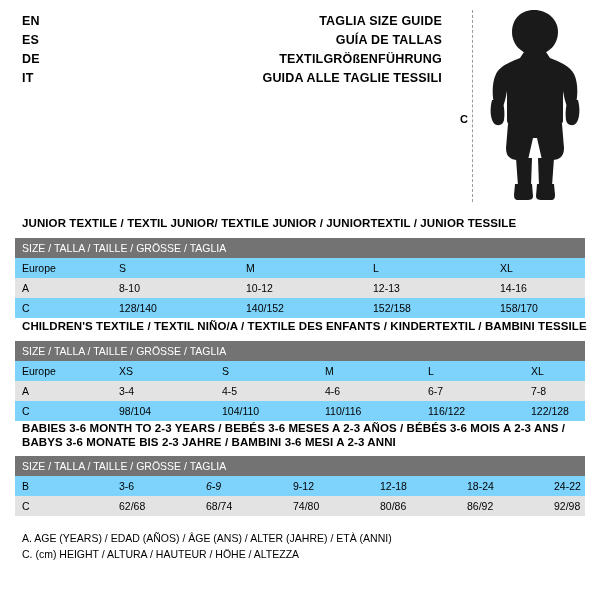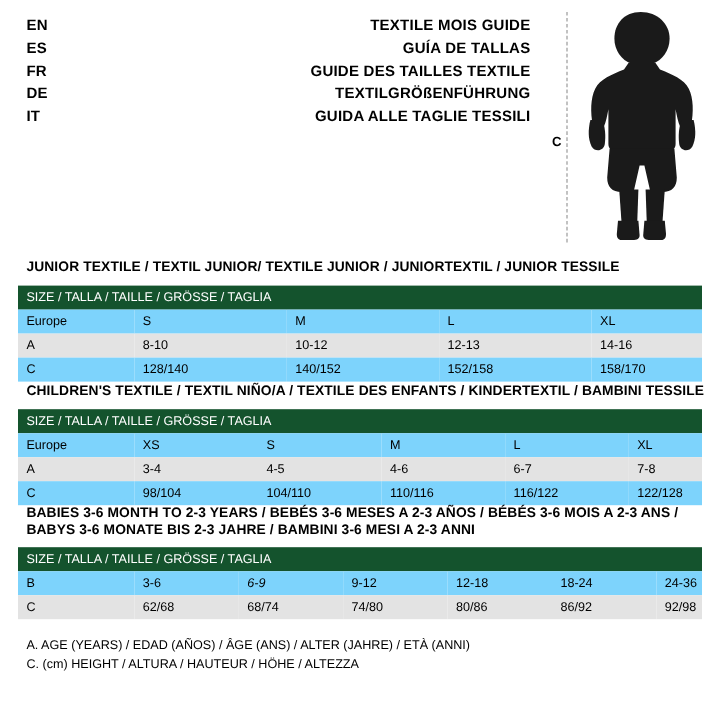--- a/index.html
+++ b/index.html
@@ -94,21 +94,21 @@
     border-collapse: collapse;
     width: 570px;
     font-size: 10.5px;
   }
   table.size-table td {
     padding: 2px 0 2px 7px;
     vertical-align: middle;
     height: 16px;
   }
   table.size-table tr.head td {
-    background: #14532d;
+    background: #737373;
     color: #ffffff;
     font-weight: normal;
     font-size: 10.5px;
   }
   table.size-table tr.band td {
     background: #e3e3e3;
   }
   table.size-table tr.plain td {
     background: #7dd3fc;
   }
@@ -125,29 +125,25 @@
   }
 </style>
 </head>
 <body>
 
 <div class="page">
 
   <div class="header">
     <div class="header-row">
       <div class="header-lang">EN</div>
-      <div class="header-title">TEXTILE MOIS GUIDE</div>
+      <div class="header-title">TAGLIA SIZE GUIDE</div>
     </div>
     <div class="header-row">
       <div class="header-lang">ES</div>
       <div class="header-title">GUÍA DE TALLAS</div>
-    </div>
-    <div class="header-row">
-      <div class="header-lang">FR</div>
-      <div class="header-title">GUIDE DES TAILLES TEXTILE</div>
     </div>
     <div class="header-row">
       <div class="header-lang">DE</div>
       <div class="header-title">TEXTILGRÖßENFÜHRUNG</div>
     </div>
     <div class="header-row">
       <div class="header-lang">IT</div>
       <div class="header-title">GUIDA ALLE TAGLIE TESSILI</div>
     </div>
   </div>
@@ -261,21 +257,21 @@
         <tr class="head">
       <td colspan="7">SIZE / TALLA / TAILLE / GRÖSSE / TAGLIA</td>
     </tr>
     <tr class="plain">
       <td style="width:90px;">B</td>
       <td style="width:80px;">3-6</td>
       <td style="width:80px;font-style:italic;">6-9</td>
       <td style="width:80px;">9-12</td>
       <td style="width:80px;">12-18</td>
       <td style="width:80px;">18-24</td>
-      <td>24-36</td>
+      <td>24-22</td>
     </tr>
     <tr class="band">
       <td>C</td>
       <td>62/68</td>
       <td>68/74</td>
       <td>74/80</td>
       <td>80/86</td>
       <td>86/92</td>
       <td>92/98</td>
     </tr>

